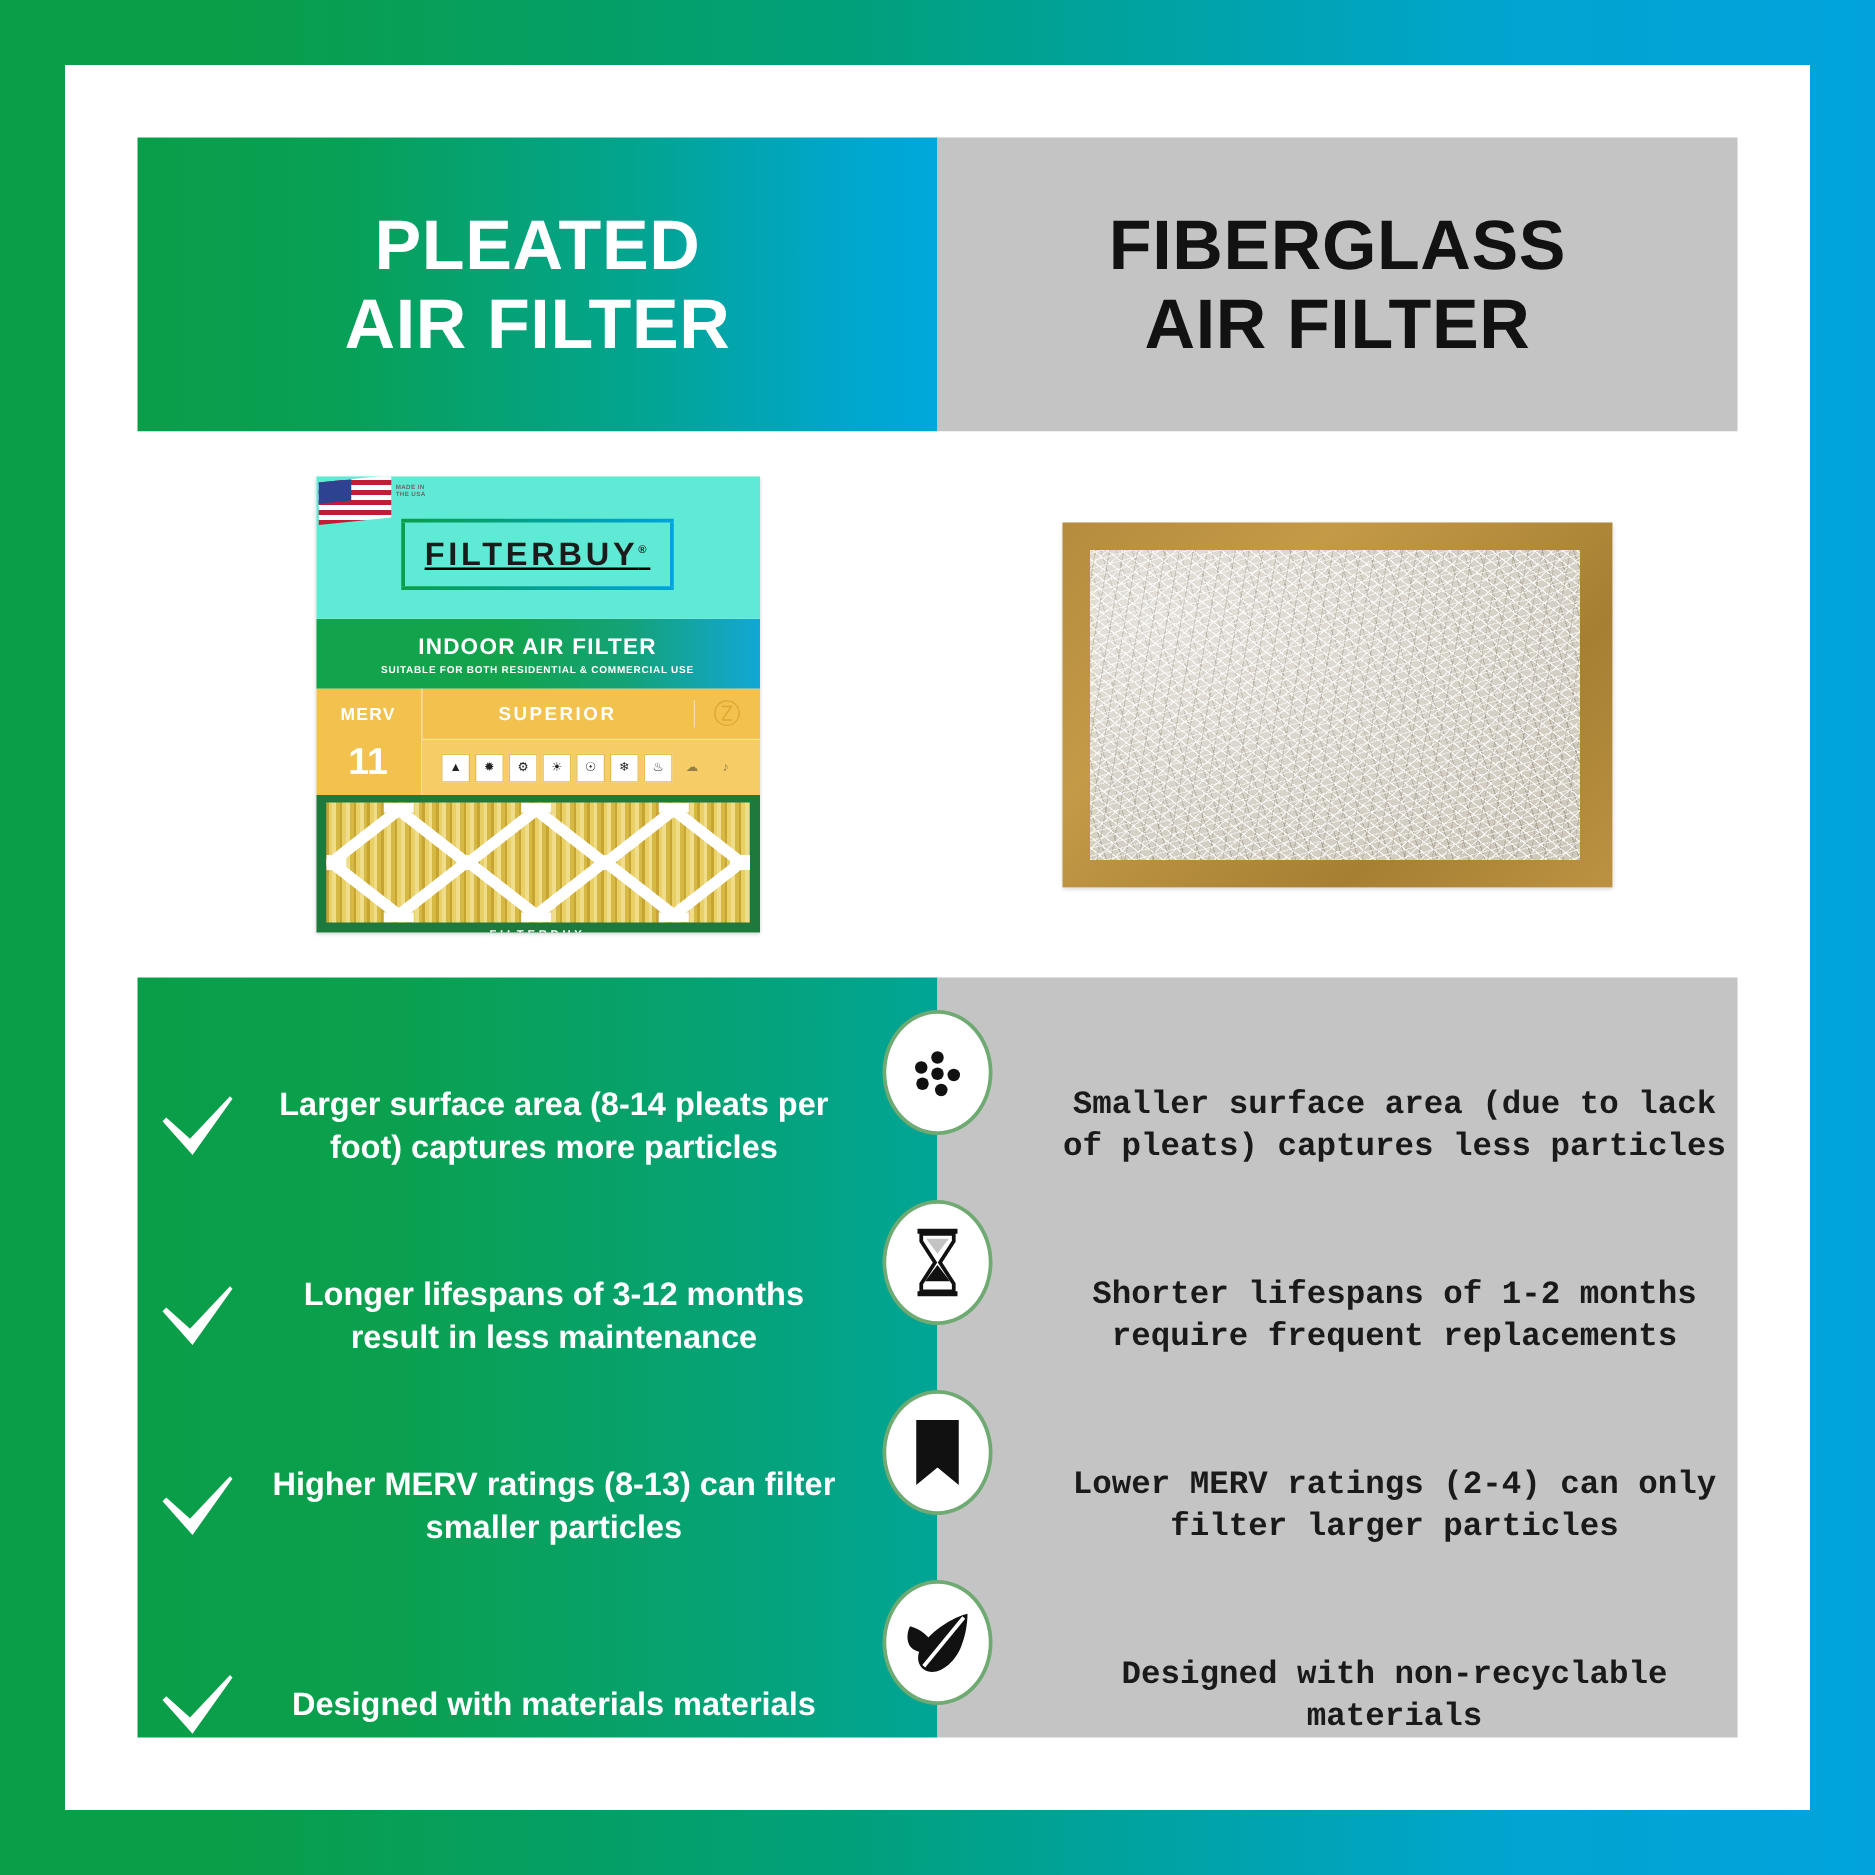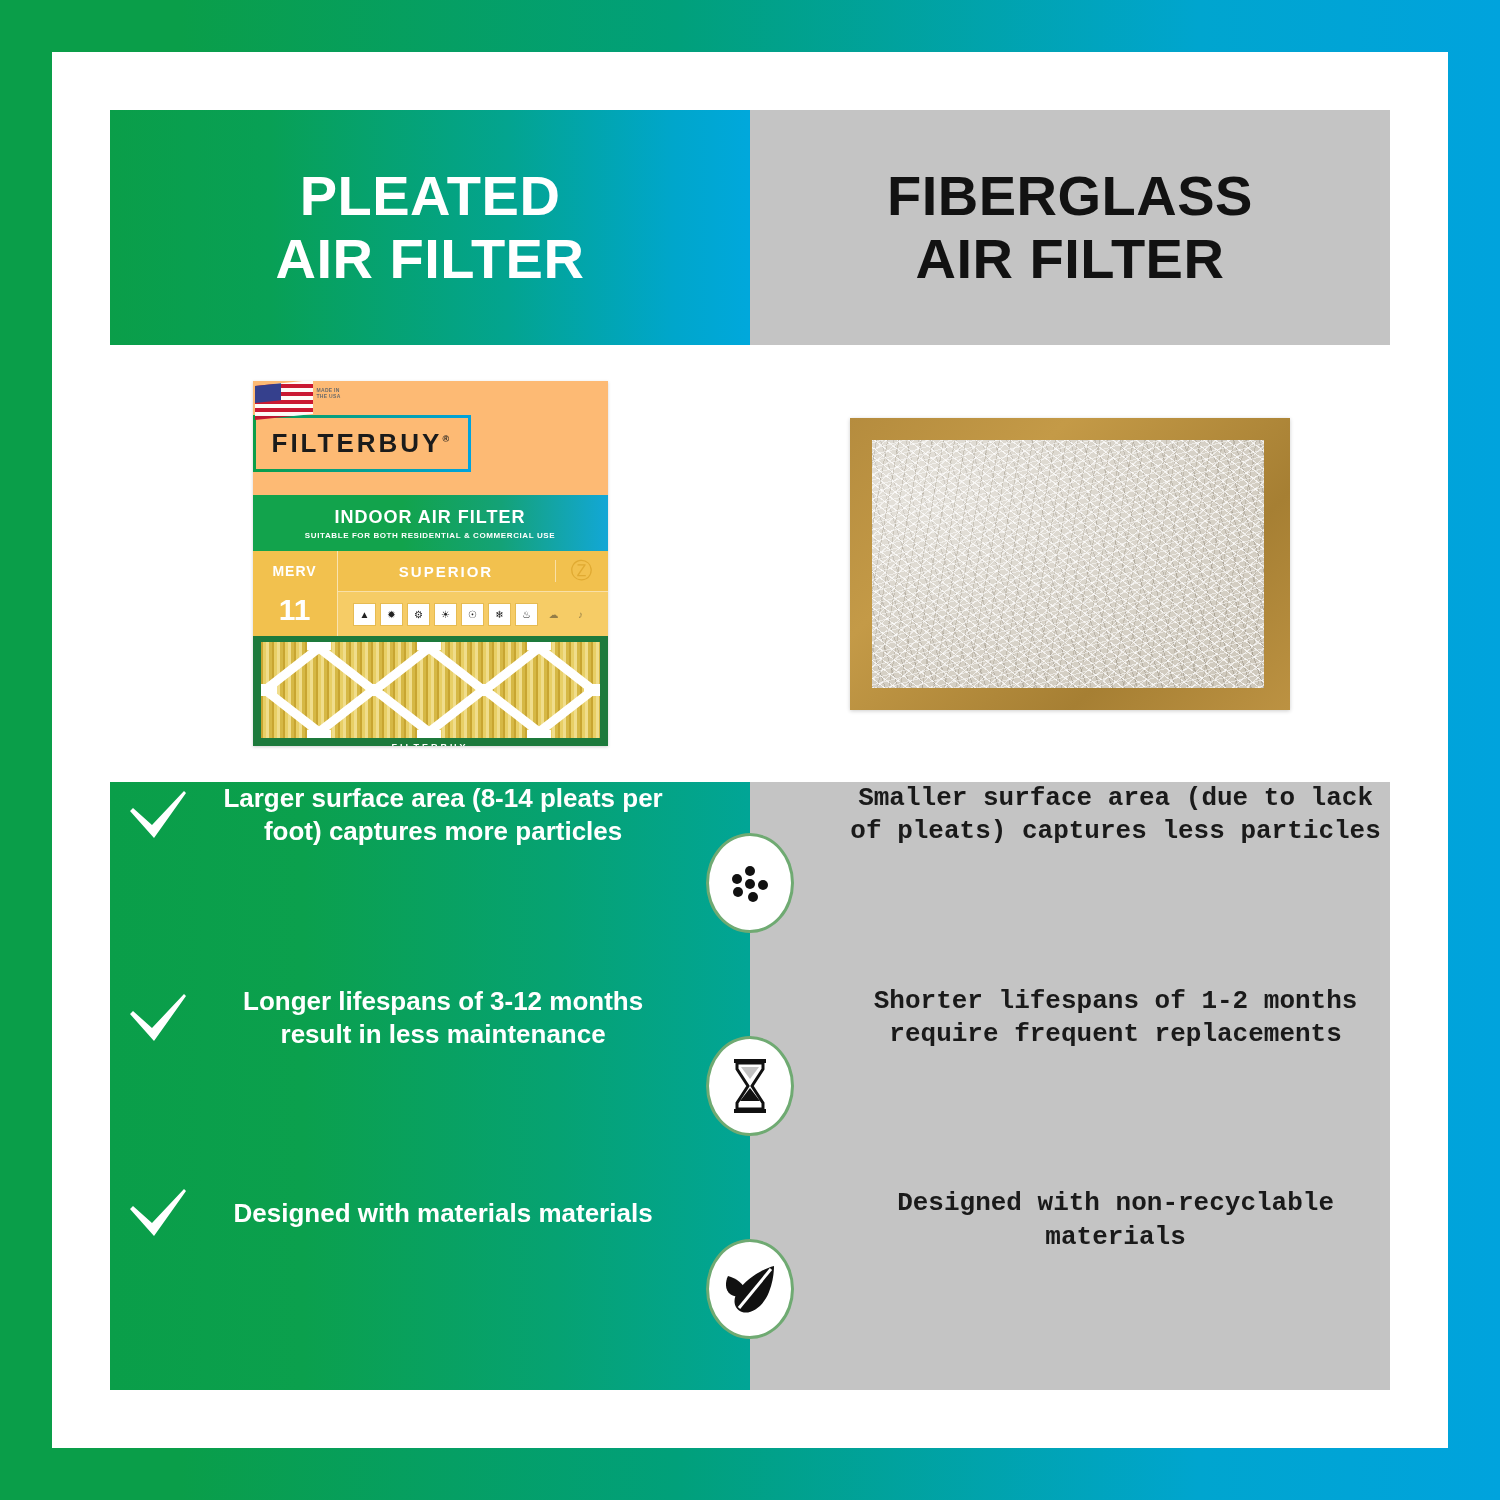--- a/index.html
+++ b/index.html
@@ -91,24 +91,25 @@
     width: 355px;
     height: 365px;
     background: #ffffff;
     box-shadow: 0 1px 3px rgba(0,0,0,0.18);
     overflow: hidden;
     font-family: "Liberation Sans", sans-serif;
   }
   .fb-top {
     position: relative;
     height: 114px;
-    background: #fdba74;
-    display: flex;
-    align-items: center;
-    justify-content: flex-start;
+    background: #5eead4;
+    display: flex;
+    align-items: center;
+    justify-content: center;
+    text-decoration: underline;
   }
   .fb-flag {
     position: absolute;
     left: 2px;
     top: 2px;
     width: 58px;
     height: 34px;
     background:
       repeating-linear-gradient(6deg, #c8102e 0 4px, #ffffff 4px 8px);
     transform: skewY(-6deg);
@@ -314,21 +315,21 @@
   }
   .rows {
     position: relative;
     height: 100%;
     display: flex;
     flex-direction: column;
   }
   .row {
     flex: 1;
     display: flex;
-    align-items: flex-start;
+    align-items: flex-end;
     position: relative;
     gap: 35px;
   }
   .row-left {
     width: 640px;
     display: flex;
     align-items: center;
     padding-right: 52px;
     box-sizing: border-box;
   }
@@ -525,28 +526,48 @@
               <path d="M13 44 L33 44 L23 31 Z" fill="#111"></path>
               <path d="M14 10 L32 10 L23 22 Z" fill="#111" opacity="0.25"></path>
             </svg>
           </div>
 
           <div class="row-right">
             <div class="row-text dark">Shorter lifespans of 1-2 months require frequent replacements</div>
           </div>
         </div>
 
-
         <div class="row">
           <div class="row-left">
             <div class="check">
               <svg width="62" height="52" viewBox="0 0 62 52">
                 <path d="M3 22 L6 19 L25 36 L57 2 L59 4 L27 49 Z" fill="#ffffff"></path>
               </svg>
             </div>
+            <div class="row-text light">Higher MERV ratings (8-13) can filter smaller particles</div>
+          </div>
+
+          <div class="icon-badge">
+            <svg width="40" height="56" viewBox="0 0 40 56">
+              <path d="M3 2 L37 2 L37 54 L20 40 L3 54 Z" fill="#111111"></path>
+            </svg>
+          </div>
+
+          <div class="row-right">
+            <div class="row-text dark">Lower MERV ratings (2-4) can only filter larger particles</div>
+          </div>
+        </div>
+
+        <div class="row">
+          <div class="row-left">
+            <div class="check">
+              <svg width="62" height="52" viewBox="0 0 62 52">
+                <path d="M3 22 L6 19 L25 36 L57 2 L59 4 L27 49 Z" fill="#ffffff"></path>
+              </svg>
+            </div>
             <div class="row-text light">Designed with materials materials</div>
           </div>
 
           <div class="icon-badge">
             <svg width="56" height="52" viewBox="0 0 56 52">
               <path d="M52 3 C40 6 24 16 16 28 C10 37 12 46 20 49 C30 52 42 42 47 29 C51 19 52 9 52 3 Z" fill="#111111"></path>
               <path d="M6 13 C14 15 22 21 25 29 C20 34 13 35 8 31 C3 27 3 19 6 13 Z" fill="#111111"></path>
               <path d="M49 6 L17 45" stroke="#ffffff" stroke-width="3" fill="none"></path>
             </svg>
           </div>

